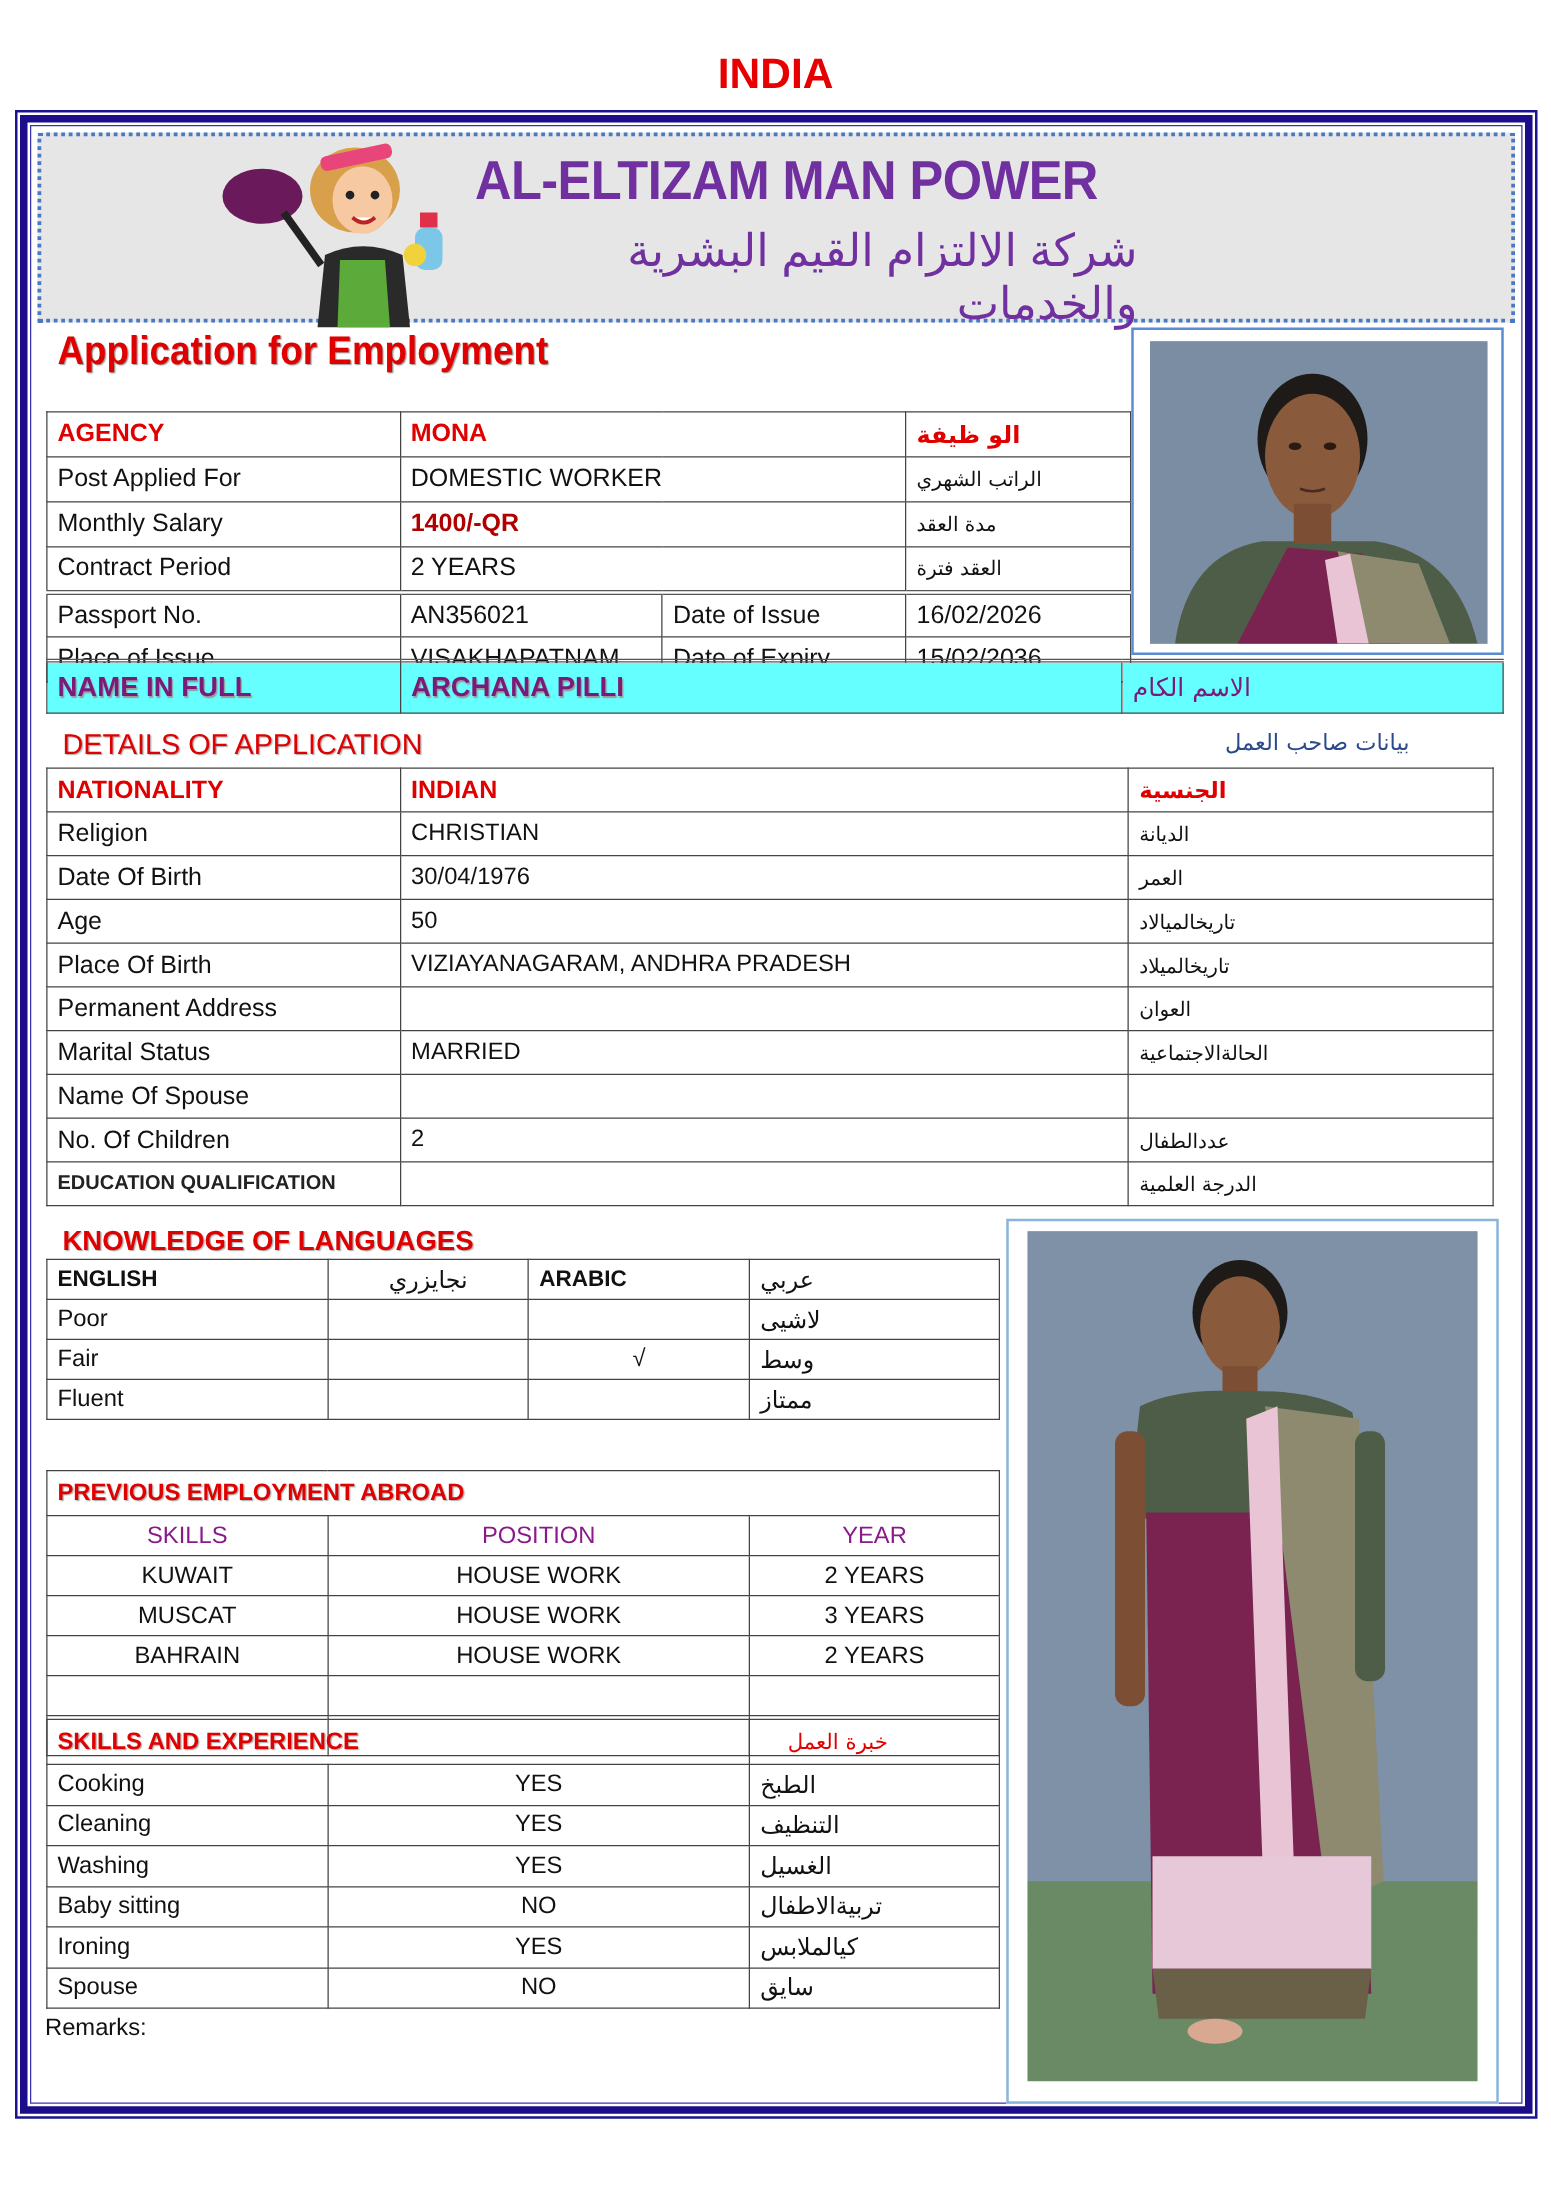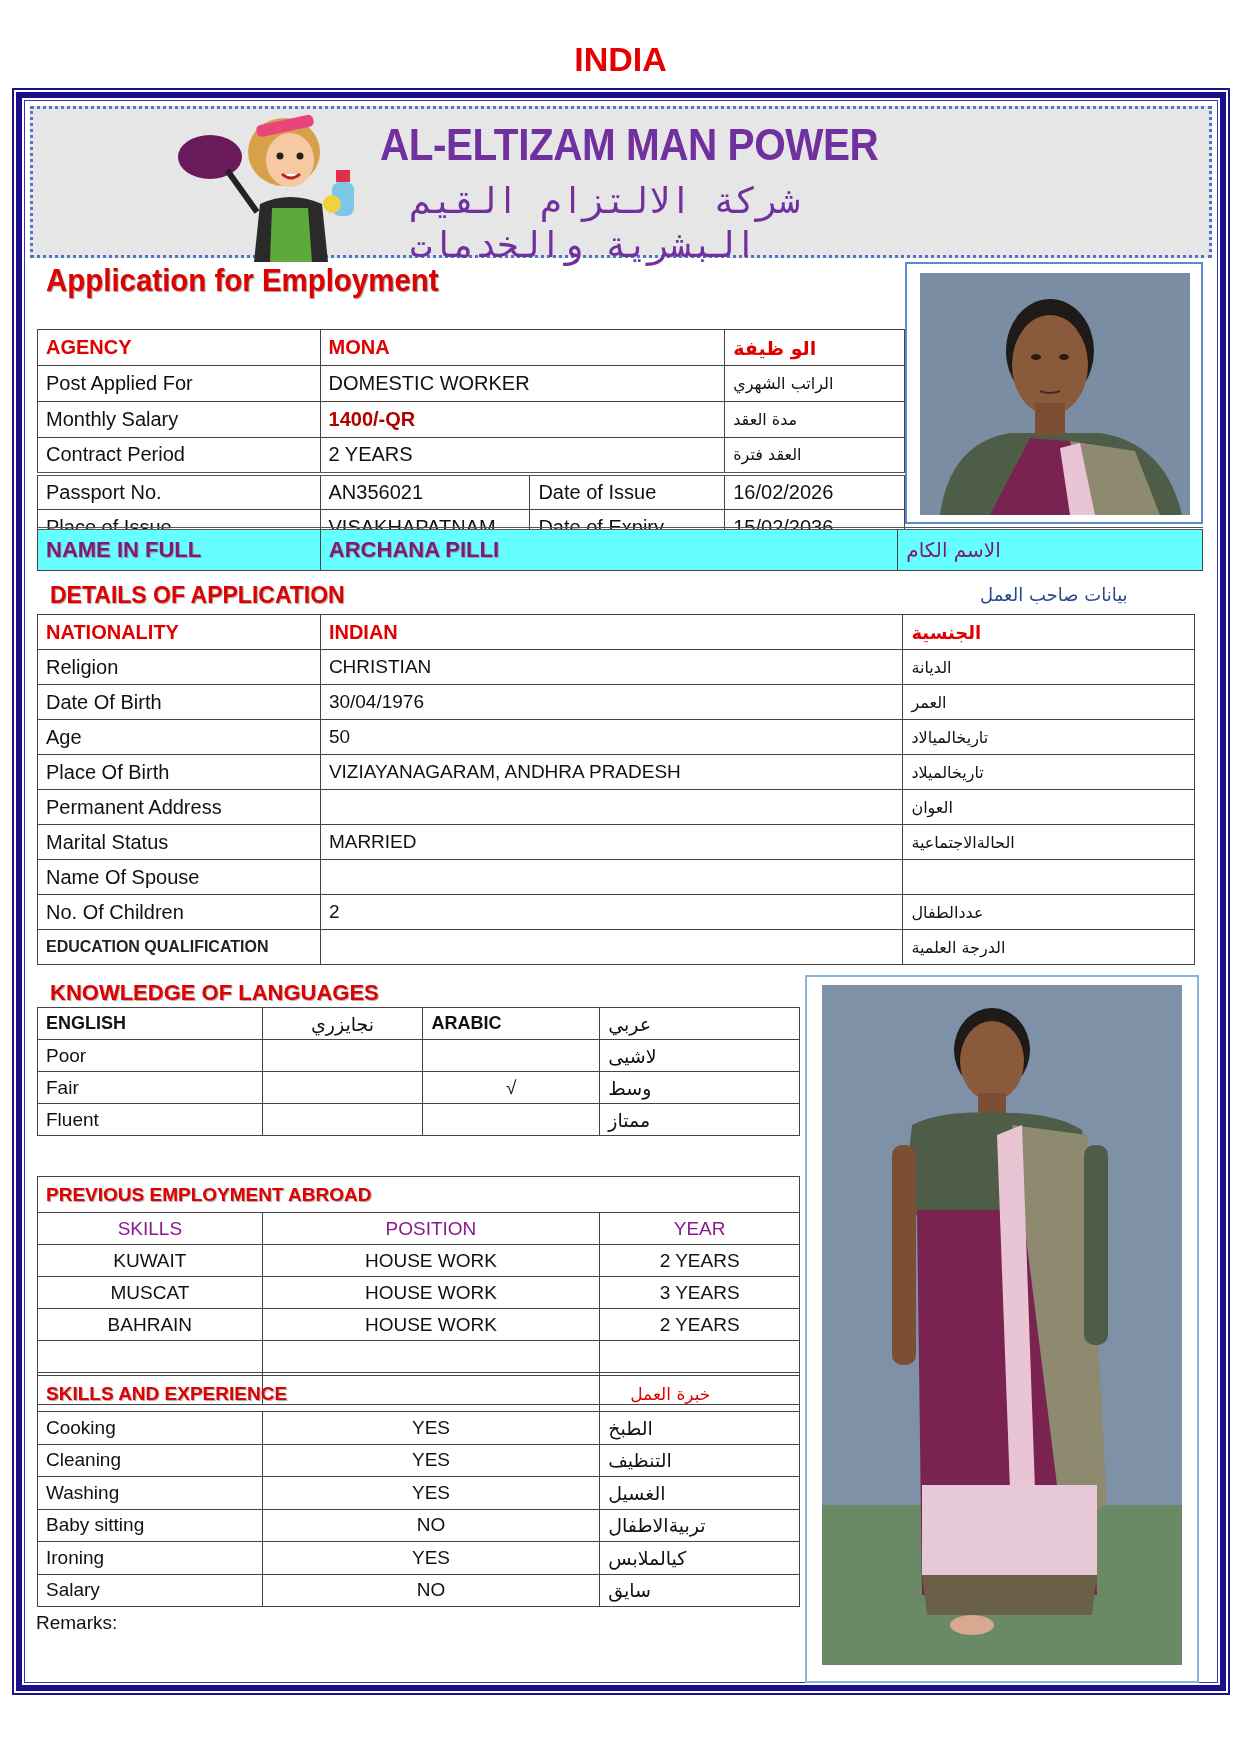--- a/index.html
+++ b/index.html
@@ -11,21 +11,21 @@
 
   
   #frame-outer { left: 12px; top: 88px; width: 1218px; height: 1607px; border: 2px solid #1a1490; }
   #frame-band { left: 16px; top: 92px; width: 1210px; height: 1599px; border: 6px solid #1c0e8a; }
   #frame-inner { left: 24px; top: 100px; width: 1194px; height: 1583px; border: 1.5px solid #3a33b0; }
 
   
   #header-box { left: 30px; top: 106px; width: 1182px; height: 152px; background: #e6e6e6; border: 3px dotted #4a78c2; }
   #logo { left: 172px; top: 112px; width: 200px; height: 150px; }
   #company-name { left: 380px; top: 120px; font-size: 44px; font-weight: bold; color: #7030a0; font-family: "Liberation Sans", sans-serif; letter-spacing: -0.5px; transform: scaleX(0.92); transform-origin: left top; }
-  #company-arabic { left: 410px; top: 180px; font-size: 36px; color: #7030a0; direction: rtl; font-family: Liberation Mono, monospace; width: 500px; text-align: left; }
+  #company-arabic { left: 410px; top: 180px; font-size: 36px; color: #7030a0; direction: rtl; font-family: Liberation Sans, sans-serif; width: 500px; text-align: right; }
 
   #app-title { left: 46px; top: 262px; font-size: 32px; font-weight: bold; color: #e00000; text-shadow: 1px 1px 1px #999; transform: scaleX(0.92); transform-origin: left top; }
 
   table { border-collapse: collapse; position: absolute; font-family: "Liberation Sans", sans-serif; }
   td { border: 1.5px solid #444; padding: 0 8px; font-size: 20px; vertical-align: middle; white-space: nowrap; overflow: hidden; }
   .ar { direction: rtl; text-align: left; font-family: "DejaVu Sans", sans-serif; font-size: 16px; }
   .red { color: #e00000; font-weight: bold; }
   .darkred { color: #b00000; font-weight: bold; }
   .center { text-align: center; }
 
@@ -38,21 +38,21 @@
   #photo-frame-1 { left: 905px; top: 262px; width: 298px; height: 262px; border: 2px solid #5b8bd0; background: #fff; }
   #photo-1 { left: 920px; top: 273px; width: 270px; height: 242px; background: #7d8ea4; overflow: hidden; }
   #photo-frame-2 { left: 805px; top: 975px; width: 394px; height: 708px; border: 2px solid #8ab4dc; background: #fff; }
   #photo-2 { left: 822px; top: 985px; width: 360px; height: 680px; background: #7e90a4; overflow: hidden; }
 
   
   #name-table { left: 37px; top: 527px; width: 1166px; }
   #name-table td { height: 42px; background: #66ffff; font-size: 22px; border-top: 3px double #555; }
   #name-table .name-label, #name-table .name-value { color: #7a1a7a; font-weight: bold; text-shadow: 1px 1px 1px #999; }
 
-  #details-heading { left: 50px; top: 582px; font-size: 23px; font-weight: bold; color: #e00000; text-shadow: 1px 1px 1px #aaa; }
+  #details-heading { left: 50px; top: 582px; font-size: 23px; font-weight: normal; color: #e00000; text-shadow: 1px 1px 1px #aaa; }
   #details-heading-ar { left: 980px; top: 584px; font-size: 18px; color: #2a4a8a; direction: rtl; font-family: "DejaVu Sans", sans-serif; }
 
   #details-table { left: 37px; top: 614px; width: 1158px; }
   #details-table td { height: 35px; }
   #details-table td.val { font-size: 19px; }
 
   
   #lang-heading { left: 50px; top: 980px; font-size: 22px; font-weight: bold; color: #e00000; text-shadow: 1px 1px 1px #aaa; }
   #lang-table { left: 37px; top: 1007px; width: 763px; }
   #lang-table td { height: 32px; font-size: 19px; }
@@ -361,21 +361,21 @@
         <td>Baby sitting</td>
         <td class="center">NO</td>
         <td class="ar">تربيةالاطفال</td>
       </tr>
       <tr>
         <td>Ironing</td>
         <td class="center">YES</td>
         <td class="ar">كيالملابس</td>
       </tr>
       <tr>
-        <td>Salary</td>
+        <td>Spouse</td>
         <td class="center">NO</td>
         <td class="ar">سايق</td>
       </tr>
     </tbody>
 </table>
 
 <div id="remarks" class="abs">Remarks:</div>
 
 <div id="photo-frame-2" class="abs"></div>
 <div id="photo-2" class="abs">

